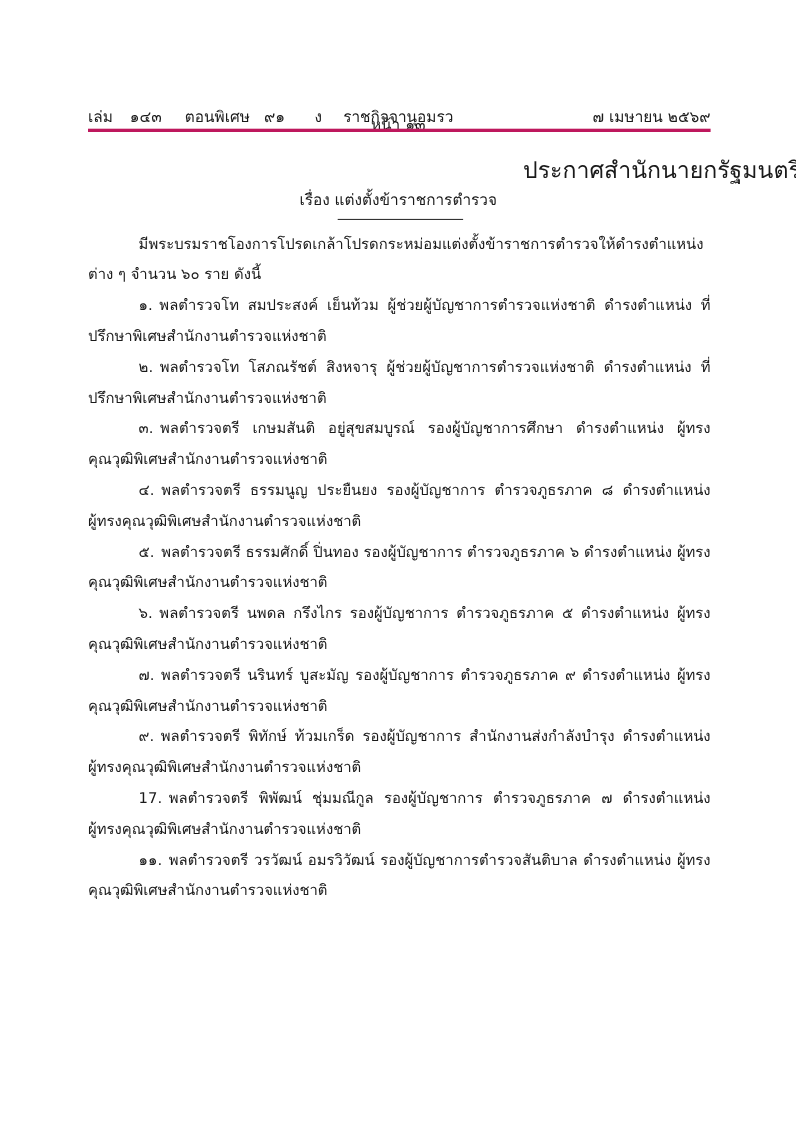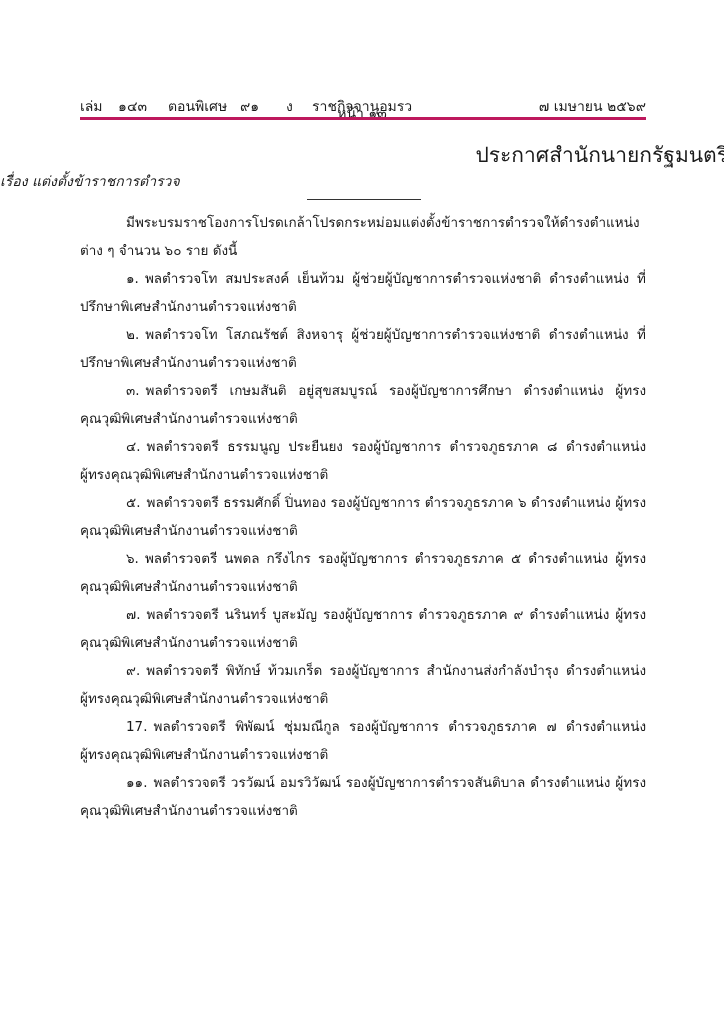--- a/index.html
+++ b/index.html
@@ -4,22 +4,22 @@
 <style>
   html, body { margin: 0; padding: 0; background: #ffffff; }
   body { width: 724px; height: 1024px; position: relative; overflow: hidden;
          font-family: "DejaVu Sans", "Liberation Sans", sans-serif; color: #1a1a1a; }
   .page-no { position: absolute; top: 70px; left: 0; width: 724px; text-align: center; font-size: 14px; margin-top: 32px; }
   .header-line { position: absolute; top: 93px; left: 80px; width: 566px; height: 24px;
                  border-bottom: 3px solid #be185d; font-size: 14px; }
   .header-line span { position: absolute; top: 2px; white-space: nowrap; }
   .title { position: absolute; top: 138px; left: 4px; width: 724px; text-align: right;
            font-size: 21px; }
-  .subtitle { position: absolute; top: 170px; left: 0; width: 724px; 
-              font-size: 14px; font-style: italic; }
+  .subtitle { position: absolute; top: 170px; left: 0; width: 724px; text-align: center;
+              font-size: 14px; }
   .rule { position: absolute; top: 199px; left: 307px; width: 114px; height: 0;
           border-top: 1px solid #333; }
   .body { position: absolute; top: 208px; left: 80px; width: 566px; font-size: 13.5px;
           line-height: 28px; }
   .para { text-align: justify; text-align-last: left; }
   .indent { text-indent: 46px; }
   .item .num { margin-right: 6px; }
 </style>
 </head>
 <body>

